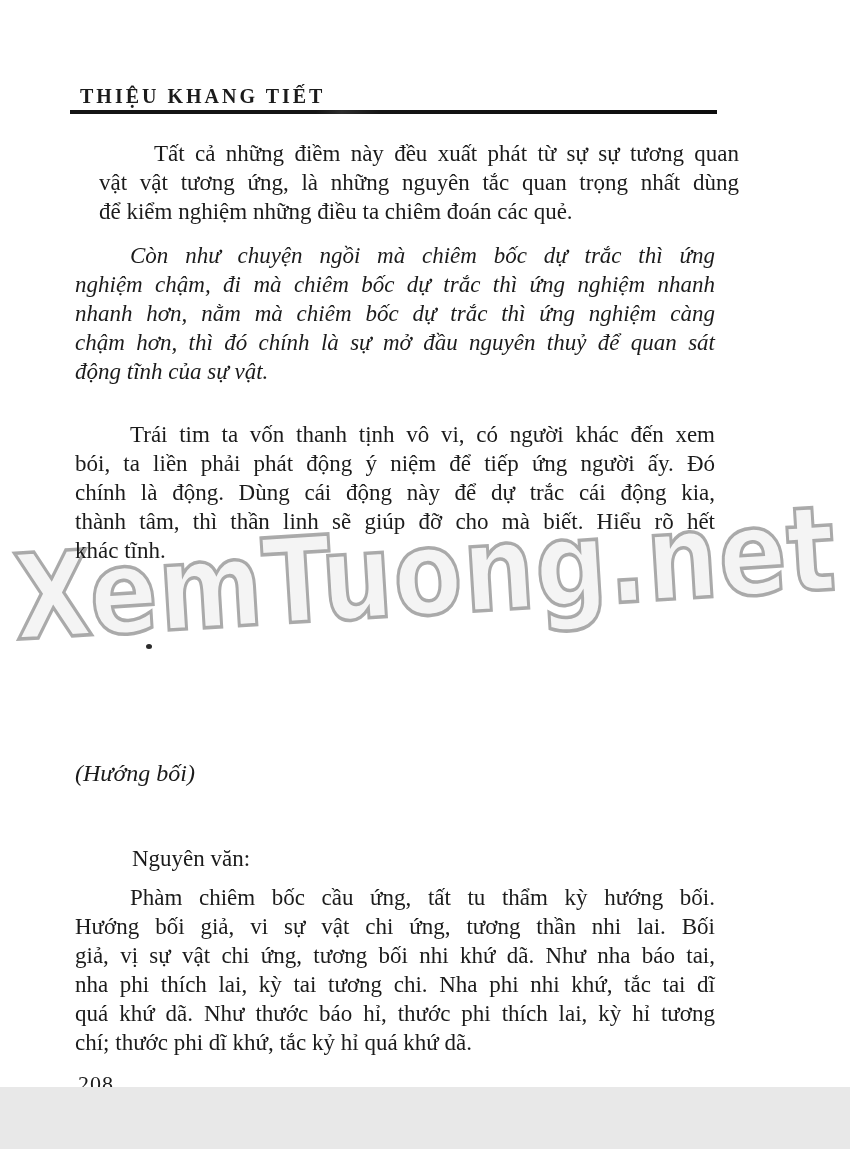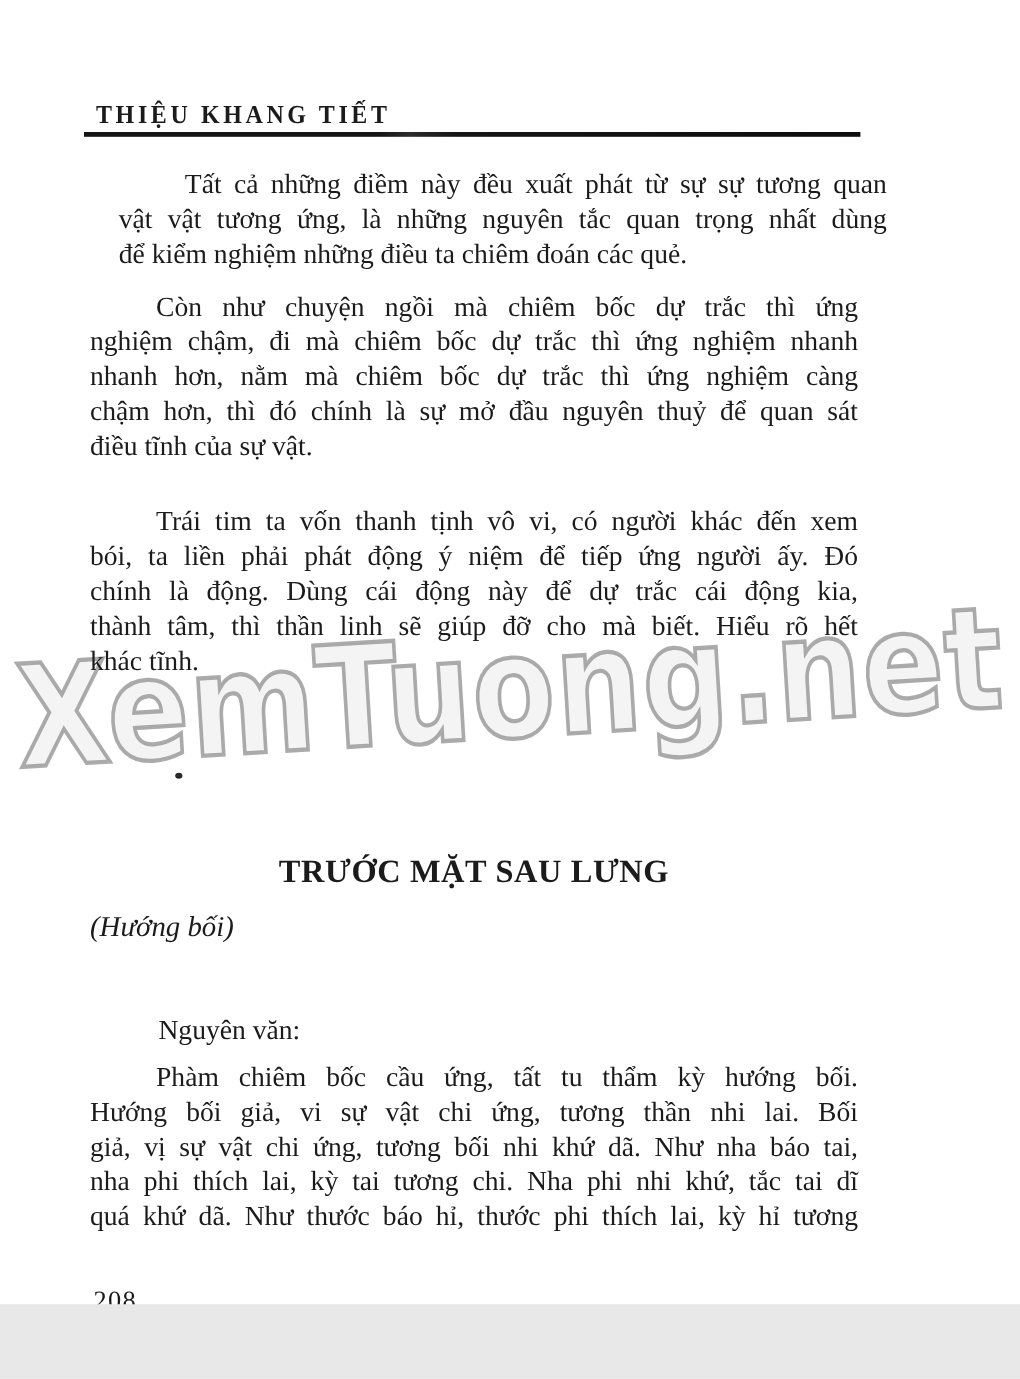--- a/index.html
+++ b/index.html
@@ -18,21 +18,21 @@
     position:absolute;left:70px;top:110px;width:647px;height:4px;
     background:linear-gradient(to right,#141414 0%,#141414 38%,#2c2c2c 42%,#141414 48%,#0d0d0d 100%);
   }
   
   .column{position:absolute;left:75px;width:640px;z-index:2;}
   .para{font-size:23px;line-height:29px;}
   .line{text-align:justify;text-align-last:justify;white-space:normal;}
   .line.first{text-indent:55px;}
   .line.last{text-align-last:left;}
   #p1{top:139px;margin-left:24px;}
-  #p2{top:241px;}
+  #p2{top:241px;font-style:italic;}
   #p3{top:420px;}
   #p4{top:883px;}
   
   .section-title{
     position:absolute;left:75px;width:640px;top:711px;
     text-align:center;font-size:27px;font-weight:bold;letter-spacing:.5px;z-index:2;
   }
   .section-subtitle{
     position:absolute;left:75px;width:640px;top:760px;
     font-size:24px;font-style:italic;z-index:2;
@@ -83,47 +83,47 @@
       <div class="line first">Tất cả những điềm này đều xuất phát từ sự sự tương quan</div>
       <div class="line">vật vật tương ứng, là những nguyên tắc quan trọng nhất dùng</div>
       <div class="line last">để kiểm nghiệm những điều ta chiêm đoán các quẻ.</div>
     </div>
 
   <div id="p2" class="column para">
       <div class="line first">Còn như chuyện ngồi mà chiêm bốc dự trắc thì ứng</div>
       <div class="line">nghiệm chậm, đi mà chiêm bốc dự trắc thì ứng nghiệm nhanh</div>
       <div class="line">nhanh hơn, nằm mà chiêm bốc dự trắc thì ứng nghiệm càng</div>
       <div class="line">chậm hơn, thì đó chính là sự mở đầu nguyên thuỷ để quan sát</div>
-      <div class="line last">điều tĩnh của sự vật.</div>
+      <div class="line last">động tĩnh của sự vật.</div>
     </div>
 
   <div id="p3" class="column para">
       <div class="line first">Trái tim ta vốn thanh tịnh vô vi, có người khác đến xem</div>
       <div class="line">bói, ta liền phải phát động ý niệm để tiếp ứng người ấy. Đó</div>
       <div class="line">chính là động. Dùng cái động này để dự trắc cái động kia,</div>
       <div class="line">thành tâm, thì thần linh sẽ giúp đỡ cho mà biết. Hiểu rõ hết</div>
       <div class="line last">khác tĩnh.</div>
     </div>
 
   <div class="watermark">
     <span>XemTuong.net</span>
   </div>
 
   <div class="stray-dot"></div>
 
-  <div class="section-title">TRƯỚC MẶT SAU LƯNG</div>
   <div class="section-subtitle">(Hướng bối)</div>
   <div class="section-label">Nguyên văn:</div>
 
   <div id="p4" class="column para">
       <div class="line first">Phàm chiêm bốc cầu ứng, tất tu thẩm kỳ hướng bối.</div>
       <div class="line">Hướng bối giả, vi sự vật chi ứng, tương thần nhi lai. Bối</div>
       <div class="line">giả, vị sự vật chi ứng, tương bối nhi khứ dã. Như nha báo tai,</div>
       <div class="line">nha phi thích lai, kỳ tai tương chi. Nha phi nhi khứ, tắc tai dĩ</div>
       <div class="line">quá khứ dã. Như thước báo hỉ, thước phi thích lai, kỳ hỉ tương</div>
+      <div class="line last">chí; thước phi dĩ khứ, tắc kỷ hỉ quá khứ dã.</div>
     </div>
 
   <div class="page-number">208</div>
 
   <div class="footer-note">
     <span class="fline">
       <span>Qúy vị hãy vào trang chủ</span>
       <span>XemTuong.net</span>
       <span>để xem thêm nhiều mục hay khác</span>
     </span>

